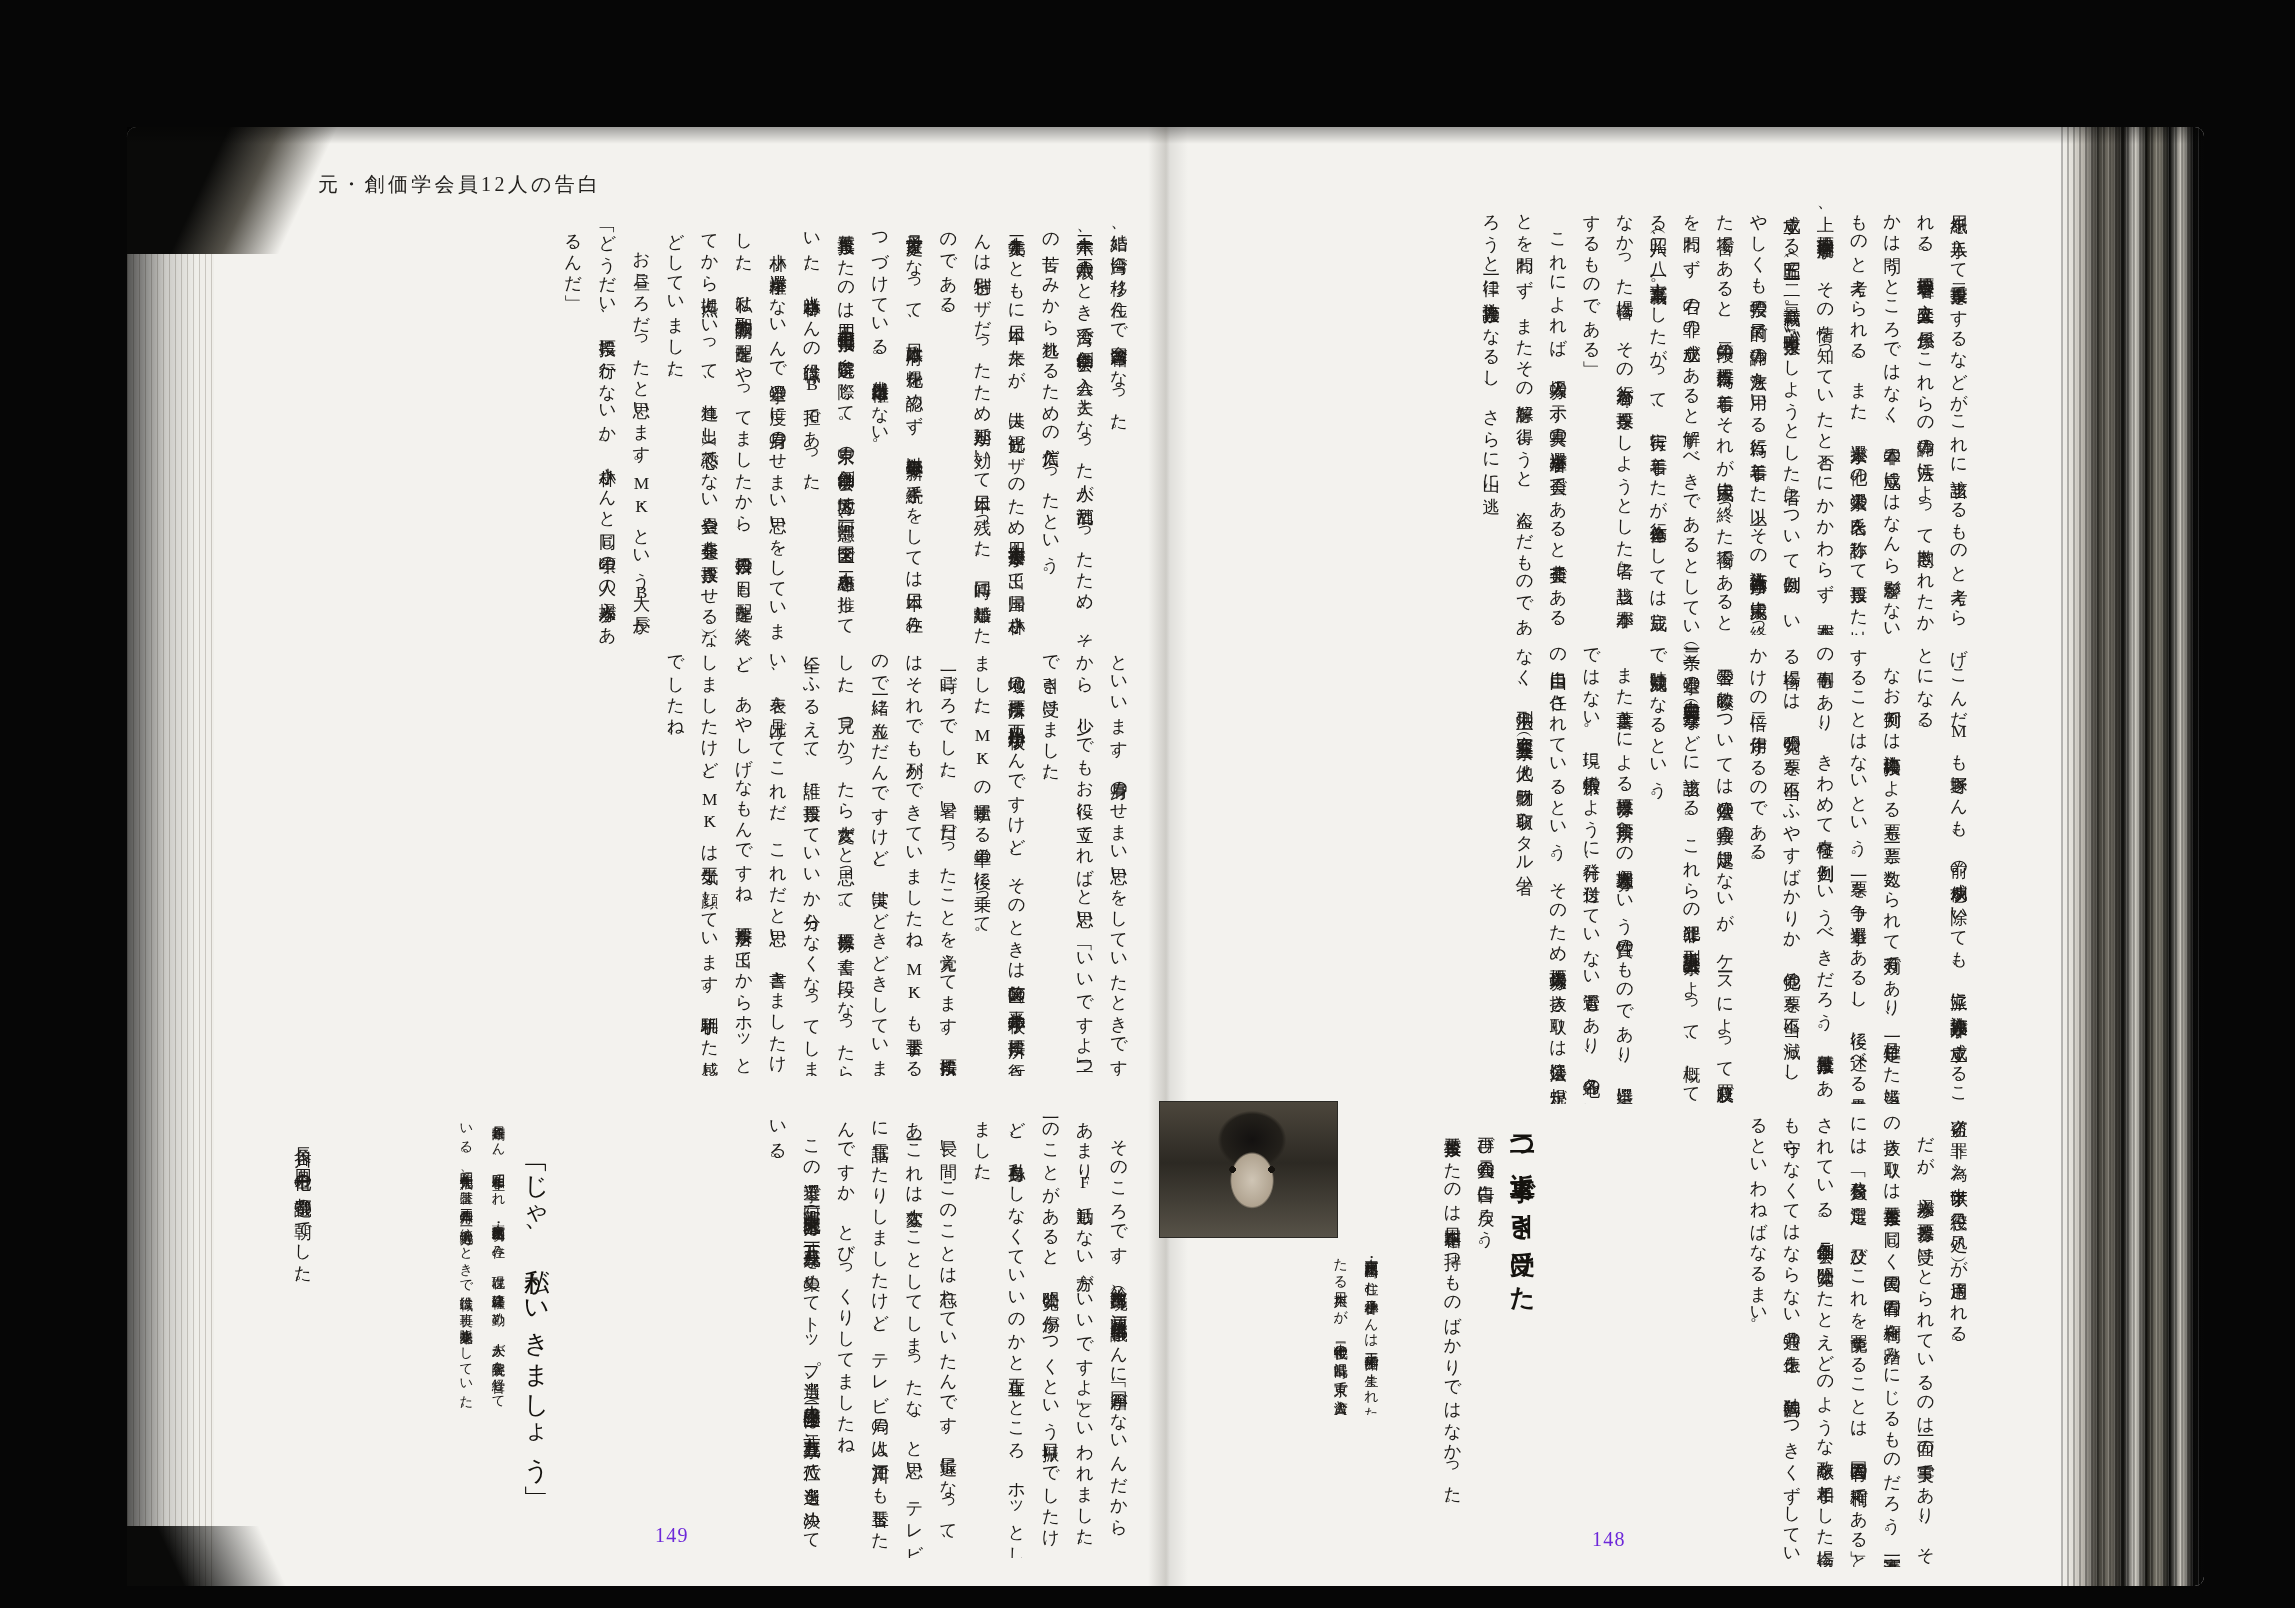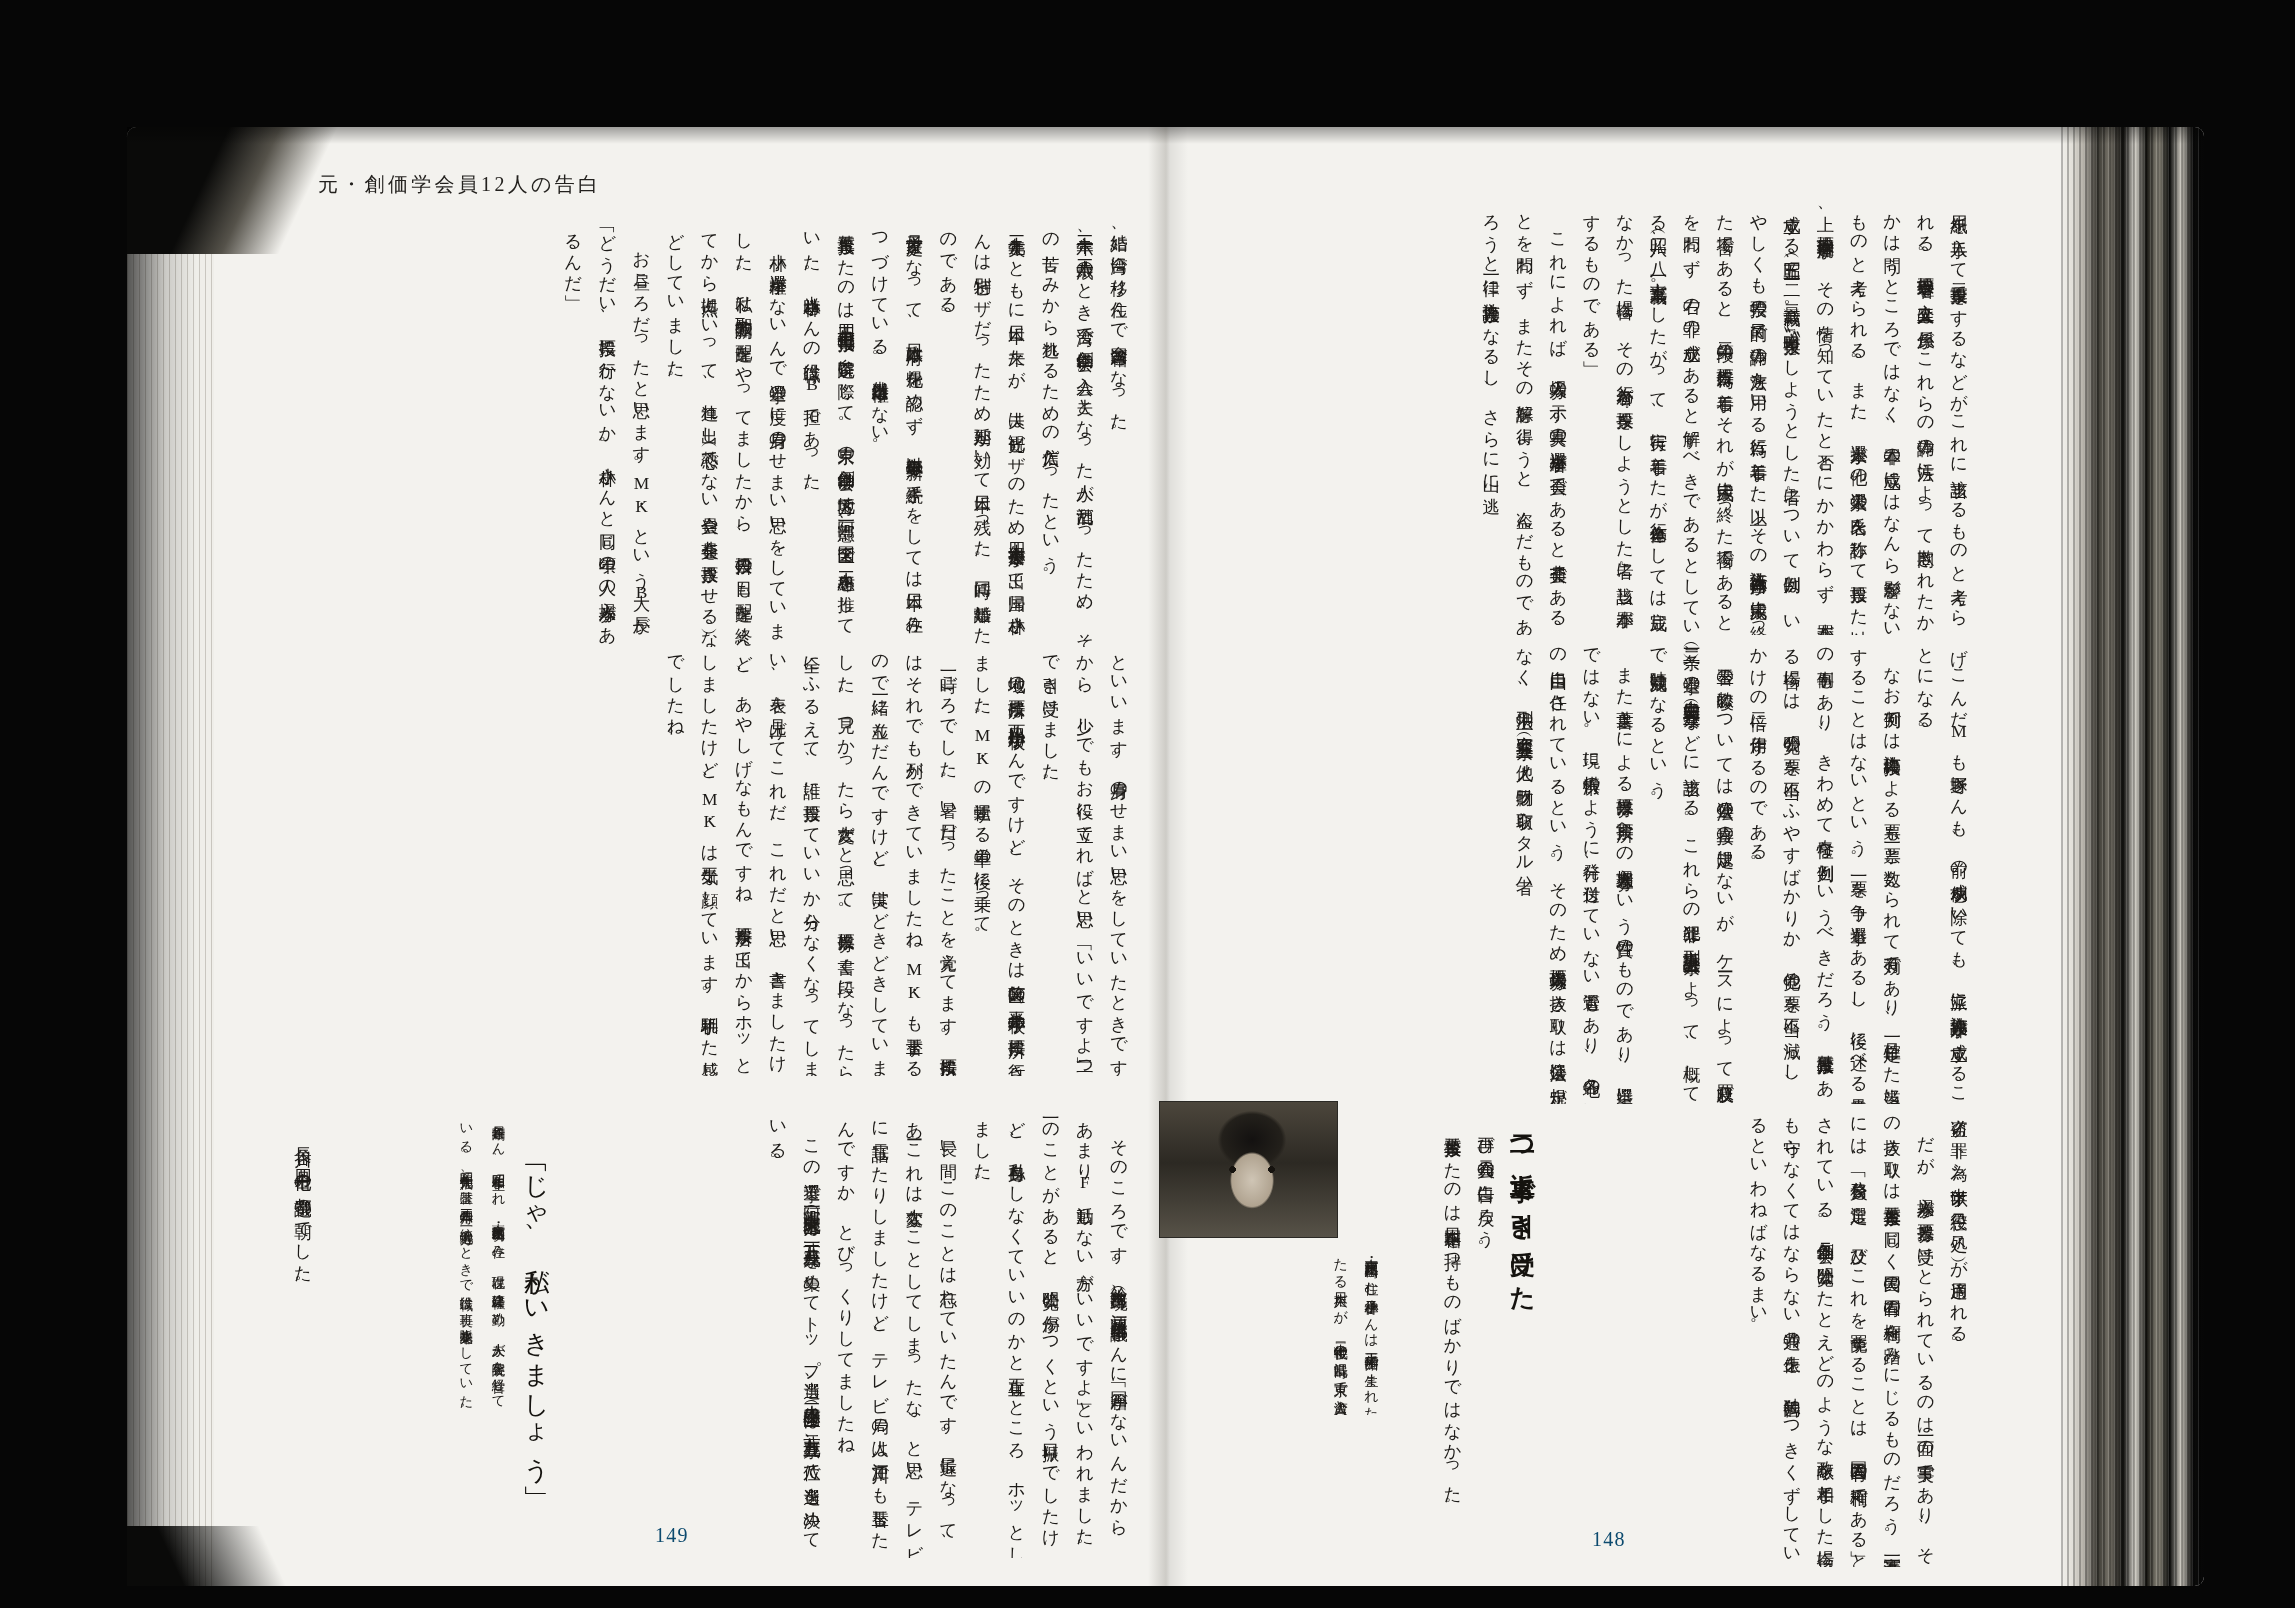--- a/index.html
+++ b/index.html
@@ -33,21 +33,21 @@
 
   .htext{position:absolute;color:#23211e;white-space:nowrap;}
   .vband{position:absolute;writing-mode:vertical-rl;text-orientation:upright;
          color:#1d1b18;font-size:17.4px;letter-spacing:1.3px;line-height:1.96;overflow:hidden;}
   .vband p{margin:0;}
   .rp{line-height:1.92;}
   .vheading{position:absolute;writing-mode:vertical-rl;text-orientation:upright;
          color:#15130f;white-space:nowrap;}
   .small{font-size:13.4px;letter-spacing:0.7px;line-height:2.4;}
   .caption{font-size:14px;letter-spacing:0.7px;line-height:2.2;}
-  .pageno{position:absolute;font-size:20px;color:#0c4a6e;letter-spacing:1.3px;}
+  .pageno{position:absolute;font-size:20px;color:#6d28d9;letter-spacing:1.3px;}
 
   .photo{position:absolute;width:179px;height:137px;border:1.3px solid #2b2925;box-sizing:border-box;
     background:
       radial-gradient(circle 3.3px at 41% 50%,#16130f 97%,rgba(0,0,0,0)),
       radial-gradient(circle 3.3px at 63% 50%,#16130f 97%,rgba(0,0,0,0)),
       radial-gradient(ellipse 35px 45px at 52% 58%,#cfc5b5 0%,#b0a390 58%,rgba(0,0,0,0) 63%),
       radial-gradient(ellipse 52px 44px at 52% 28%,#131110 0%,#23201b 58%,rgba(0,0,0,0) 66%),
       linear-gradient(180deg,#4c463c 0%,#2c2923 45%,#575248 100%);}
 </style>
 </head>

